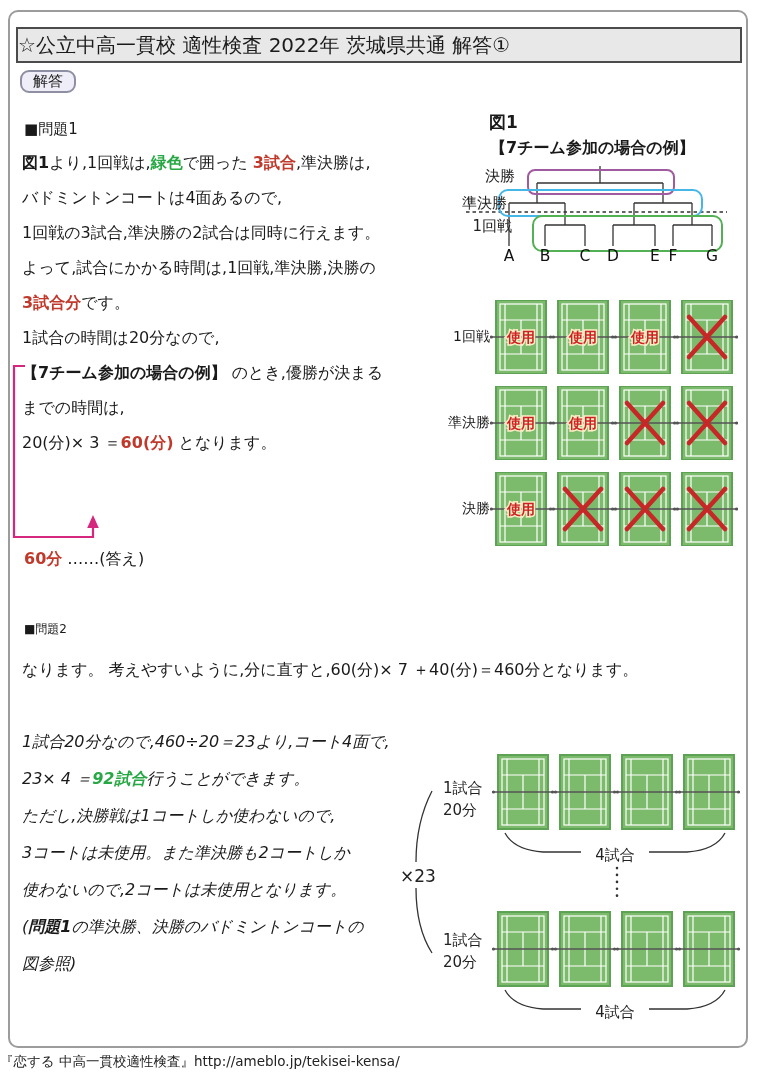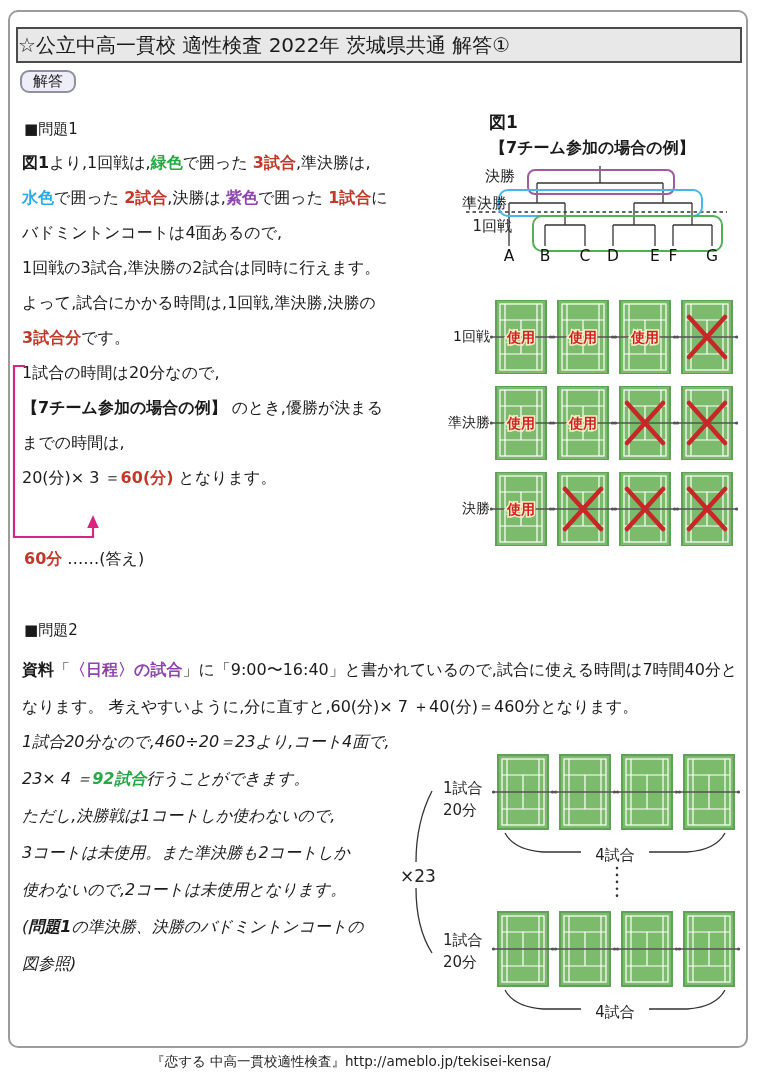--- a/index.html
+++ b/index.html
@@ -16,48 +16,47 @@
   #p1-lines{left:22px;top:145px;font-size:16px;}
   #p1-lines .tl{height:35px;line-height:35px;white-space:nowrap;}
   #p1-answer{left:24px;top:549px;font-size:16px;white-space:nowrap;}
   #fig1-title{left:489px;top:111px;font-size:17px;font-weight:700;}
   #fig1-sub{left:490px;top:138px;font-size:16px;font-weight:700;white-space:nowrap;}
   #bracket{left:460px;top:158px;}
   #pink-bracket{left:8px;top:360px;}
   #court-grid{left:444px;top:300px;}
   .court-row{display:flex;align-items:center;margin-bottom:12px;}
   .row-label{width:46px;font-size:14px;text-align:right;padding-right:0;white-space:nowrap;}
-  #p2-heading{left:24px;top:621px;font-size:15px;}
+  #p2-heading{left:24px;top:621px;font-size:12px;}
   #p2-para{left:22px;top:651px;font-size:16px;width:720px;}
   #p2-para .tl{height:37px;line-height:37px;white-space:nowrap;}
   #p2-left{left:22px;top:723px;font-size:16px;}
   #p2-left .tl{height:37px;line-height:37px;white-space:nowrap;font-style:italic;}
   #p2-diagram{left:395px;top:750px;}
-  #footer{left:0;top:1053px;width:702px;text-align:center;font-size:13.5px;color:#222;white-space:nowrap;}
+  #footer{left:0;top:1053px;width:702px;text-align:left;font-size:13.5px;color:#222;white-space:nowrap;}
   .sg-b{font-weight:700;}
   .sg-red{color:var(--c-red);font-weight:700;}
   .sg-green{color:var(--c-green);font-weight:700;}
   .sg-cyan{color:var(--c-cyan);font-weight:700;}
   .sg-purple{color:var(--c-purple);font-weight:700;}
   svg text{font-family:"DejaVu Sans","Liberation Sans",sans-serif;}
   .team-letter{font-family:"DejaVu Serif","Liberation Serif",serif;}
 </style>
 </head>
 <body>
 
 <div id="sheet">
   <div id="page-border" class="abs"></div>
 
   <div id="titlebar" class="abs">☆公立中高一貫校 適性検査 2022年 茨城県共通 解答①</div>
   <div id="answer-badge" class="abs">解答</div>
 
   <div id="p1-heading" class="abs">■問題1</div>
   <div id="p1-lines" class="abs">
       <div class="tl"><span class="sg-b">図1</span><span>より,1回戦は,</span><span class="sg-green">緑色</span><span>で囲った </span><span class="sg-red">3試合</span><span>,準決勝は,</span></div>
-      <div class="tl"><span class="sg-cyan">水色</span><span>で囲った </span><span class="sg-red">2試合</span><span>,決勝は,</span><span class="sg-purple">紫色</span><span>で囲った </span><span class="sg-red">1試合</span><span>に</span></div>
       <div class="tl"><span>バドミントンコートは4面あるので,</span></div>
       <div class="tl"><span>1回戦の3試合,準決勝の2試合は同時に行えます。</span></div>
       <div class="tl"><span>よって,試合にかかる時間は,1回戦,準決勝,決勝の</span></div>
       <div class="tl"><span class="sg-red">3試合分</span><span>です。</span></div>
       <div class="tl"><span>1試合の時間は20分なので,</span></div>
       <div class="tl"><span class="sg-b">【7チーム参加の場合の例】</span><span> のとき,優勝が決まる</span></div>
       <div class="tl"><span>までの時間は,</span></div>
       <div class="tl"><span>20(分)× 3 ＝</span><span class="sg-red">60(分)</span><span> となります。</span></div>
     </div>
 
@@ -316,21 +315,20 @@
           <g stroke="#c62828" stroke-width="4.5" stroke-linecap="round">
             <line x1="7" y1="17" x2="43" y2="57"></line>
             <line x1="43" y1="17" x2="7" y2="57"></line>
           </g>
         </svg>
       </div>
     </div>
 
   <div id="p2-heading" class="abs">■問題2</div>
   <div id="p2-para" class="abs">
-      <div class="tl"><span class="sg-b">資料</span><span>「</span><span class="sg-purple">〈日程〉の試合</span><span>」に「9:00〜16:40」と書かれているので,試合に使える時間は7時間40分と</span></div>
       <div class="tl"><span>なります。 考えやすいように,分に直すと,60(分)× 7 ＋40(分)＝460分となります。</span></div>
     </div>
   <div id="p2-left" class="abs">
       <div class="tl"><span>1試合20分なので,460÷20＝23より,コート4面で,</span></div>
       <div class="tl"><span>23× 4 ＝</span><span class="sg-green">92試合</span><span>行うことができます。</span></div>
       <div class="tl"><span>ただし,決勝戦は1コートしか使わないので,</span></div>
       <div class="tl"><span>3コートは未使用。また準決勝も2コートしか</span></div>
       <div class="tl"><span>使わないので,2コートは未使用となります。</span></div>
       <div class="tl"><span>(</span><span class="sg-b">問題1</span><span>の準決勝、決勝のバドミントンコートの</span></div>
       <div class="tl"><span>図参照)</span></div>

